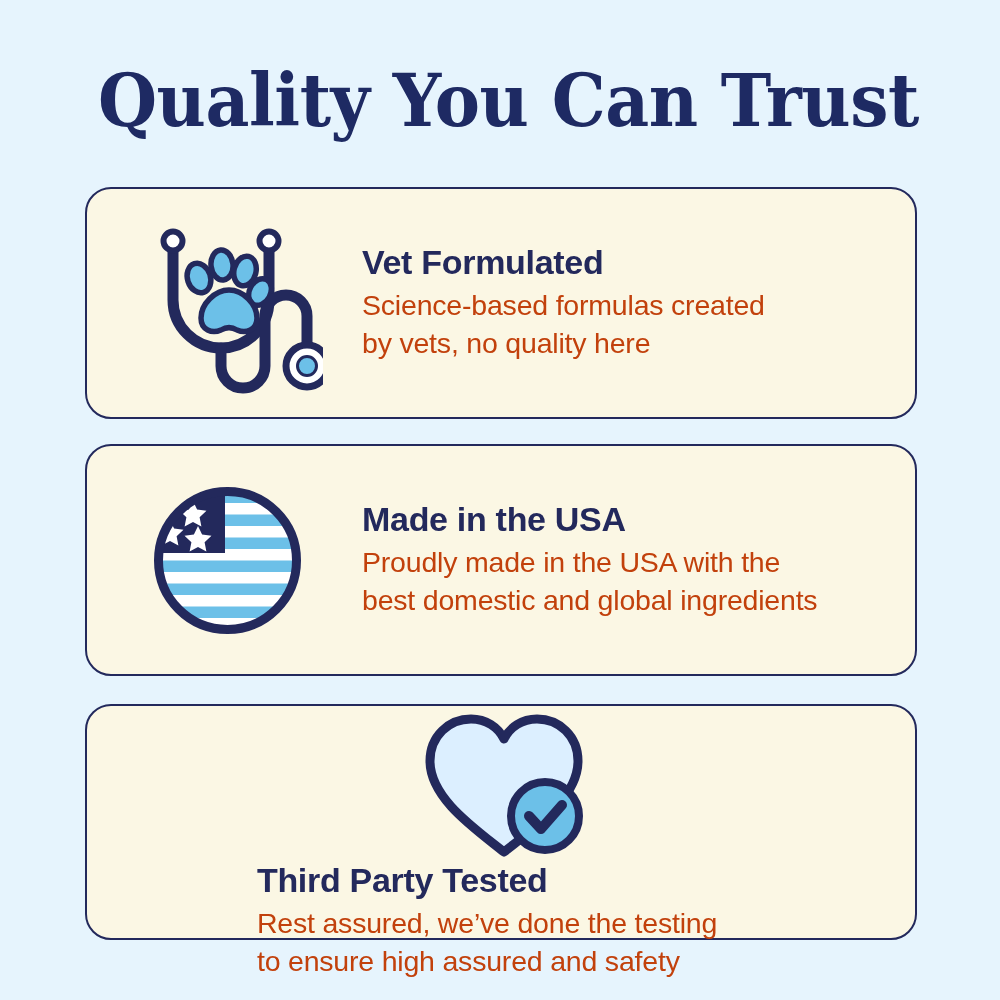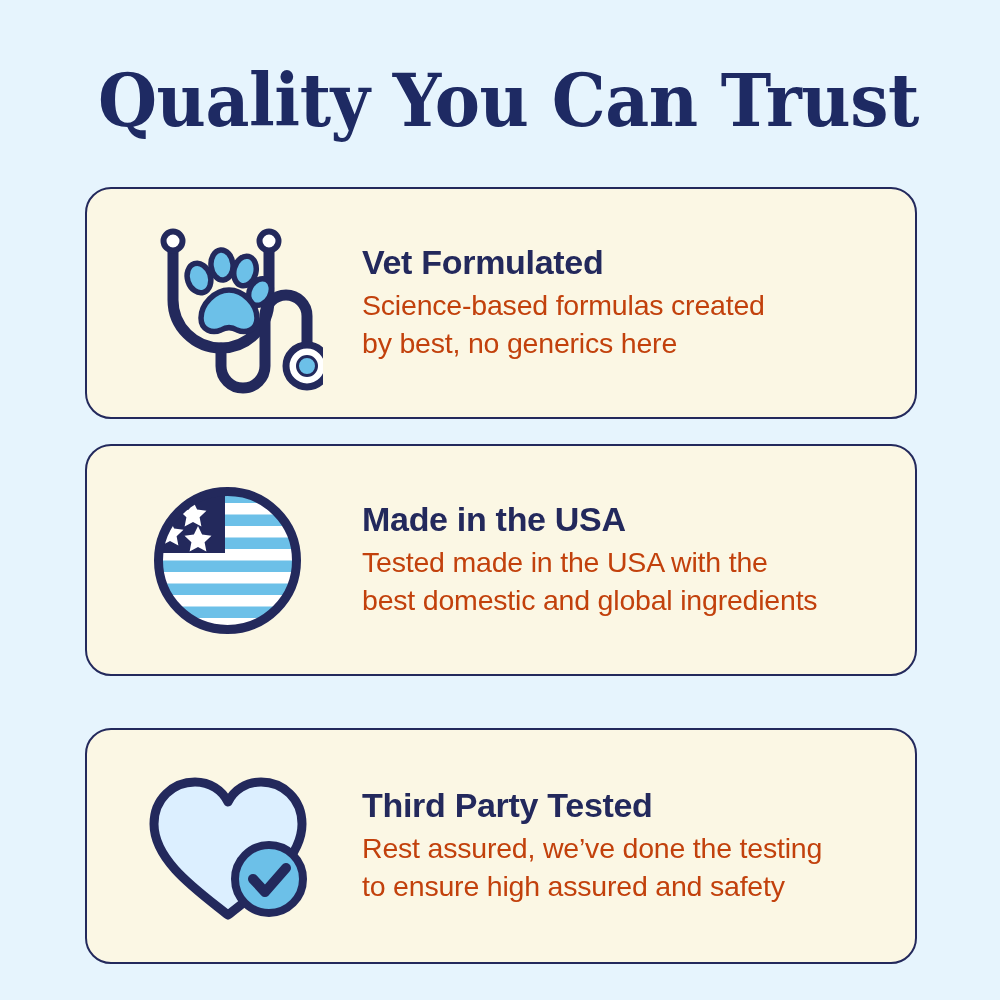--- a/index.html
+++ b/index.html
@@ -51,21 +51,21 @@
     box-sizing: border-box;
     background: #fbf7e4;
     border: 2.5px solid #23295c;
     border-radius: 26px;
     display: flex;
     flex-direction: row;
     align-items: center;
   }
   .card-1 { top: 187px; height: 232px; }
   .card-2 { top: 444px; height: 232px; align-items: center; }
-  .card-3 { top: 728px; height: 236px; }
+  .card-3 { top: 704px; height: 236px; flex-direction: column; }
 
   .icon-wrap {
     width: 275px;
     min-width: 275px;
     height: 100%;
     display: flex;
     align-items: center;
     justify-content: center;
     padding-left: 6px;
     box-sizing: border-box;
@@ -123,21 +123,21 @@
         <path d="M88 140 L88 158 A22 22 0 0 0 132 158 L132 108 A21 21 0 0 1 174 108 L174 137" fill="none" stroke="#23295c" stroke-width="11" stroke-linecap="round"></path>
 
         <circle cx="174" cy="158" r="21" fill="#ffffff" stroke="#23295c" stroke-width="7"></circle>
         <circle cx="174" cy="158" r="9.5" fill="#6cc0e8" stroke="#23295c" stroke-width="3"></circle>
       </svg>
     </div>
     <div class="card-text">
       <p class="card-title">Vet Formulated</p>
       <p class="card-desc">
         <span class="line">Science-based formulas created</span>
-        <span class="line">by best, no generics here</span>
+        <span class="line">by vets, no quality here</span>
       </p>
     </div>
   </div>
 
   <div class="card card-2">
     <div class="icon-wrap">
       <svg width="165" height="165" viewBox="0 0 165 165" aria-hidden="true">
         <defs>
           <clipPath id="flagClip">
             <circle cx="82.5" cy="82.5" r="69"></circle>
@@ -161,21 +161,21 @@
             <path d="M53 48 l4.1 8.6 9.4 1.2 -6.9 6.5 1.8 9.3 -8.4 -4.5 -8.4 4.5 1.8 -9.3 -6.9 -6.5 9.4 -1.2 z"></path>
             <path d="M21 16 l3.4 7.2 7.9 1 -5.8 5.5 1.5 7.8 -7 -3.8 -7 3.8 1.5 -7.8 -5.8 -5.5 7.9 -1 z"></path>
           </g>
         </g>
         <circle cx="82.5" cy="82.5" r="69" fill="none" stroke="#23295c" stroke-width="9"></circle>
       </svg>
     </div>
     <div class="card-text">
       <p class="card-title">Made in the USA</p>
       <p class="card-desc">
-        <span class="line">Tested made in the USA with the</span>
+        <span class="line">Proudly made in the USA with the</span>
         <span class="line">best domestic and global ingredients</span>
       </p>
     </div>
   </div>
 
   <div class="card card-3">
     <div class="icon-wrap">
       <svg width="180" height="155" viewBox="0 0 180 155" aria-hidden="true">
         <path d="M90 146 C60 122 16 92 16 55 C16 30 35 13 57 13 C72 13 84 21 90 33 C96 21 108 13 123 13 C145 13 164 30 164 55 C164 92 120 122 90 146 Z" fill="#dcefff" stroke="#23295c" stroke-width="9" stroke-linejoin="round"></path>
         <circle cx="131" cy="110" r="34" fill="#6cc0e8" stroke="#23295c" stroke-width="8"></circle>

